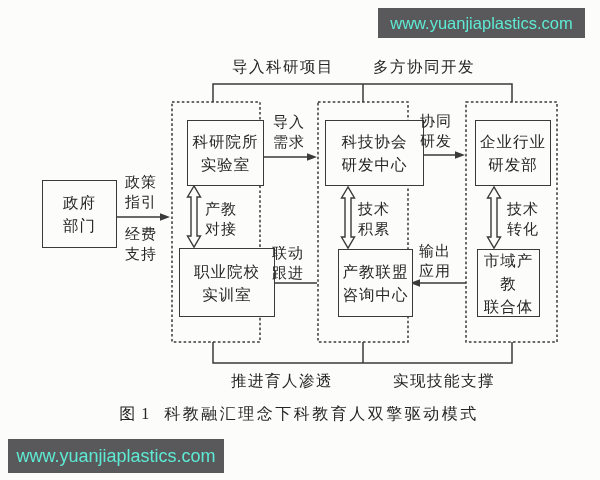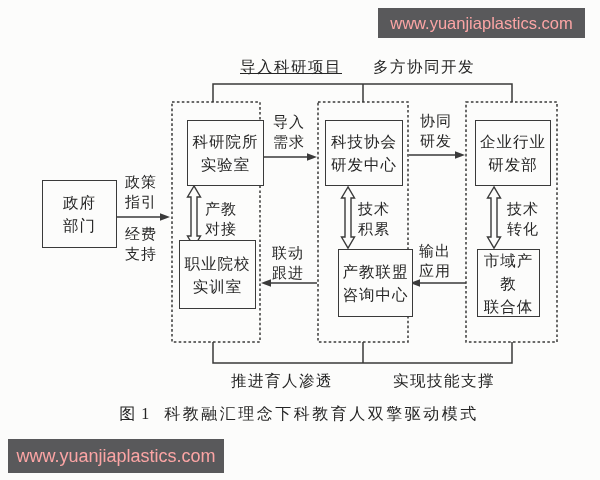--- a/index.html
+++ b/index.html
@@ -4,21 +4,21 @@
 <style>
   html,body{margin:0;padding:0;background:#fcfcfb;}
   .stage{
     position:relative;width:600px;height:480px;overflow:hidden;
     background:#fcfcfb;
     font-family:"Liberation Serif","DejaVu Serif",serif;
     color:#262626;
   }
   .lines{position:absolute;left:0;top:0;}
   .wmbar{
-    position:absolute;background:#59595b;color:#fca5a5;
+    position:absolute;background:#59595b;color:#5eead4;
     font-family:"Liberation Sans","DejaVu Sans",sans-serif;
     display:flex;align-items:center;justify-content:center;
     white-space:nowrap;
   }
   .wm-top{left:378px;top:8px;width:207px;height:30px;font-size:16.5px;}
   .wm-bottom{left:8px;top:439px;width:216px;height:34px;font-size:18px;}
   .box{
     position:absolute;border:1.6px solid #3a3a3a;background:#fcfcfb;
     display:flex;flex-direction:column;align-items:center;justify-content:center;
     font-size:15.5px;line-height:23px;letter-spacing:1px;
@@ -81,38 +81,38 @@
     </g>
   </svg>
 
   <div class="wmbar wm-top">
     <span>www.yuanjiaplastics.com</span>
   </div>
   <div class="wmbar wm-bottom">
     <span>www.yuanjiaplastics.com</span>
   </div>
 
-  <div class="toplbl" style="left:291px;top:57px;text-decoration:underline;">导入科研项目</div>
+  <div class="toplbl" style="left:283px;top:57px;">导入科研项目</div>
   <div class="toplbl" style="left:424px;top:57px;">多方协同开发</div>
   <div class="botlbl" style="left:282px;top:371px;">推进育人渗透</div>
   <div class="botlbl" style="left:444px;top:371px;text-align:center;">实现技能支撑</div>
 
   <div class="box" style="left:42px;top:180px;width:75px;height:68px;">
     <span>政府</span>
     <span>部门</span>
   </div>
   <div class="box" style="left:179px;top:120px;width:77px;height:66px;margin-left:8px;">
     <span>科研院所</span>
     <span>实验室</span>
   </div>
-  <div class="box" style="left:179px;top:240px;width:77px;height:69px;">
+  <div class="box" style="left:179px;top:248px;width:96px;height:69px;">
     <span>职业院校</span>
     <span>实训室</span>
   </div>
-  <div class="box" style="left:325px;top:120px;width:78px;height:66px;">
+  <div class="box" style="left:325px;top:120px;width:99px;height:66px;">
     <span>科技协会</span>
     <span>研发中心</span>
   </div>
   <div class="box" style="left:338px;top:249px;width:75px;height:68px;">
     <span>产教联盟</span>
     <span>咨询中心</span>
   </div>
   <div class="box" style="left:475px;top:120px;width:76px;height:66px;">
     <span>企业行业</span>
     <span>研发部</span>

